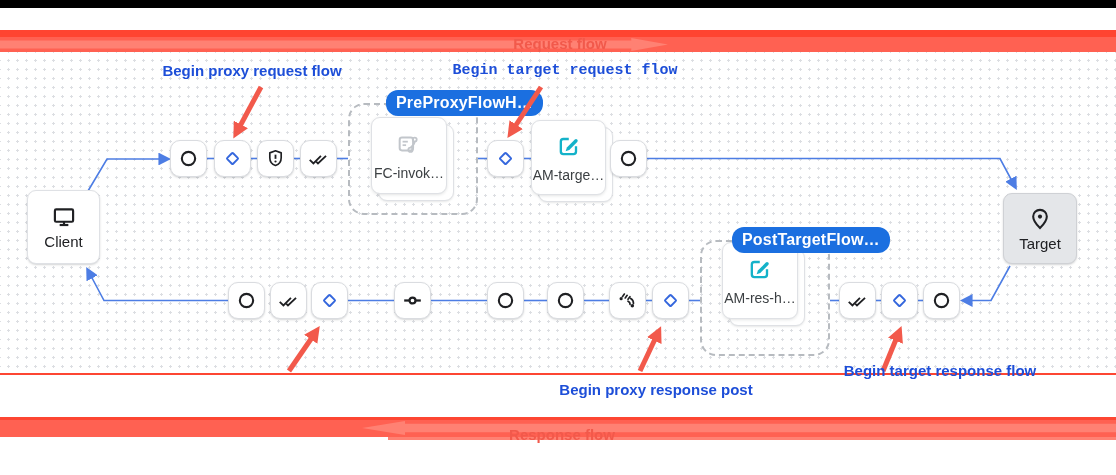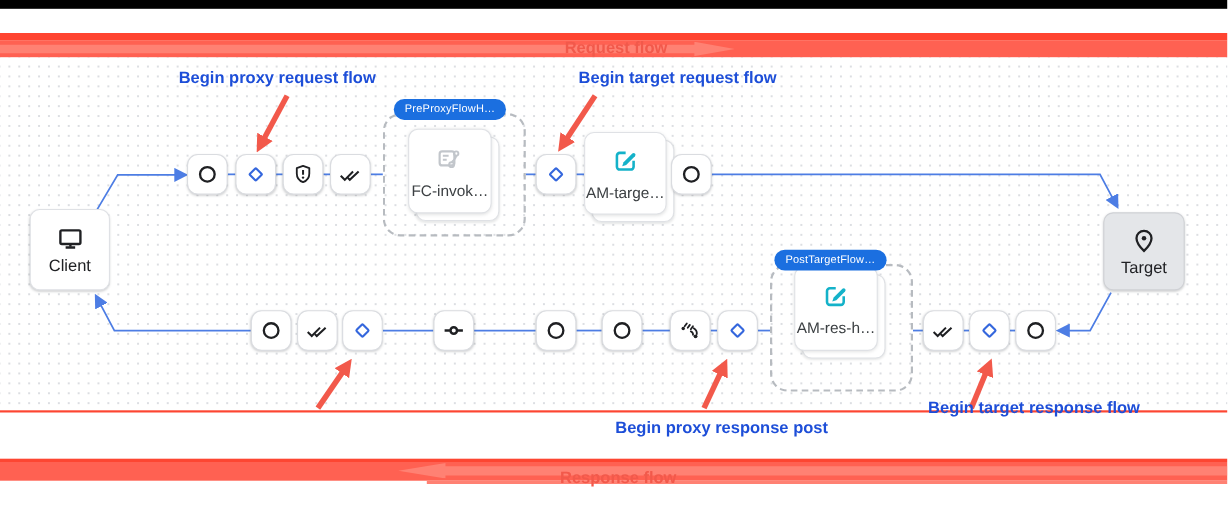--- a/index.html
+++ b/index.html
@@ -28,22 +28,22 @@
         box-shadow:0 1px 2px rgba(60,64,67,.12);}
   .card{position:relative;width:100%;height:100%;background:#fff;border:1px solid #dfe1e5;
         border-radius:9px;box-shadow:0 1px 3px rgba(60,64,67,.14);display:flex;flex-direction:column;
         align-items:center;justify-content:center;gap:7px;z-index:1;box-sizing:border-box;}
   .card svg{width:28px;height:28px;}
   .card .lbl{font-size:14px;color:#3c4043;white-space:nowrap;}
   .teal{color:#14b2c9;} .grayicon{color:#c2c6cb;}
 
   
   .group{position:absolute;border:2px dashed #b7bbc0;border-radius:16px;z-index:2;box-sizing:border-box;}
-  .pill{position:absolute;background:#1b6fe0;color:#fff;font-weight:normal;font-size:10px;
-        letter-spacing:.2px;padding:4px 10px;border-radius:12px;z-index:4;white-space:nowrap;}
+  .pill{position:absolute;background:#1b6fe0;color:#fff;font-weight:bold;font-size:16px;
+        letter-spacing:.2px;padding:4px 10px;border-radius:12px;z-index:4;white-space:nowrap;margin-left:28px;}
 
   
   .endpoint{position:absolute;background:#fff;border:1px solid #dfe1e5;border-radius:9px;
         box-shadow:0 1px 2px rgba(60,64,67,.22);display:flex;flex-direction:column;align-items:center;
         justify-content:center;gap:3px;z-index:3;box-sizing:border-box;}
   .endpoint svg{width:26px;height:26px;color:#1f2023;}
   .endpoint .lbl{font-size:15px;color:#202124;}
   .endpoint.gray{background:#e4e6e9;border-color:#cfd1d5;}
 
   
@@ -302,21 +302,21 @@
   <div class="arrow-right"></div>
 
   <div class="redline"></div>
   <div class="stripe s-bot1"></div>
   <div class="stripe s-bot2"></div>
   <div class="arrow-left"></div>
   <div class="s-bot3"></div>
   <div class="bannerlabel" style="left:562px;top:426px;">Response flow</div>
 
   <div class="callout" style="left:252px;top:62px;">Begin proxy request flow</div>
-  <div class="callout" style="left:616px;top:62px;">Begin target request flow</div>
+  <div class="callout" style="left:565px;top:62px;font-family:Liberation Mono, monospace;">Begin target request flow</div>
   <div class="callout" style="left:656px;top:381px;">Begin proxy response post</div>
   <div class="callout" style="left:940px;top:362px;">Begin target response flow</div>
 
   <svg class="redarrows" viewBox="0 0 1116 475">
     <defs>
       <marker id="ar" viewBox="0 0 12 12" refX="3" refY="6" markerWidth="16" markerHeight="16" markerUnits="userSpaceOnUse" orient="auto">
           <path d="M0 0L12 6L0 12z" fill="#f2594b"></path>
         </marker>
     </defs>
     <g stroke="#f2594b" stroke-width="5" fill="none">

